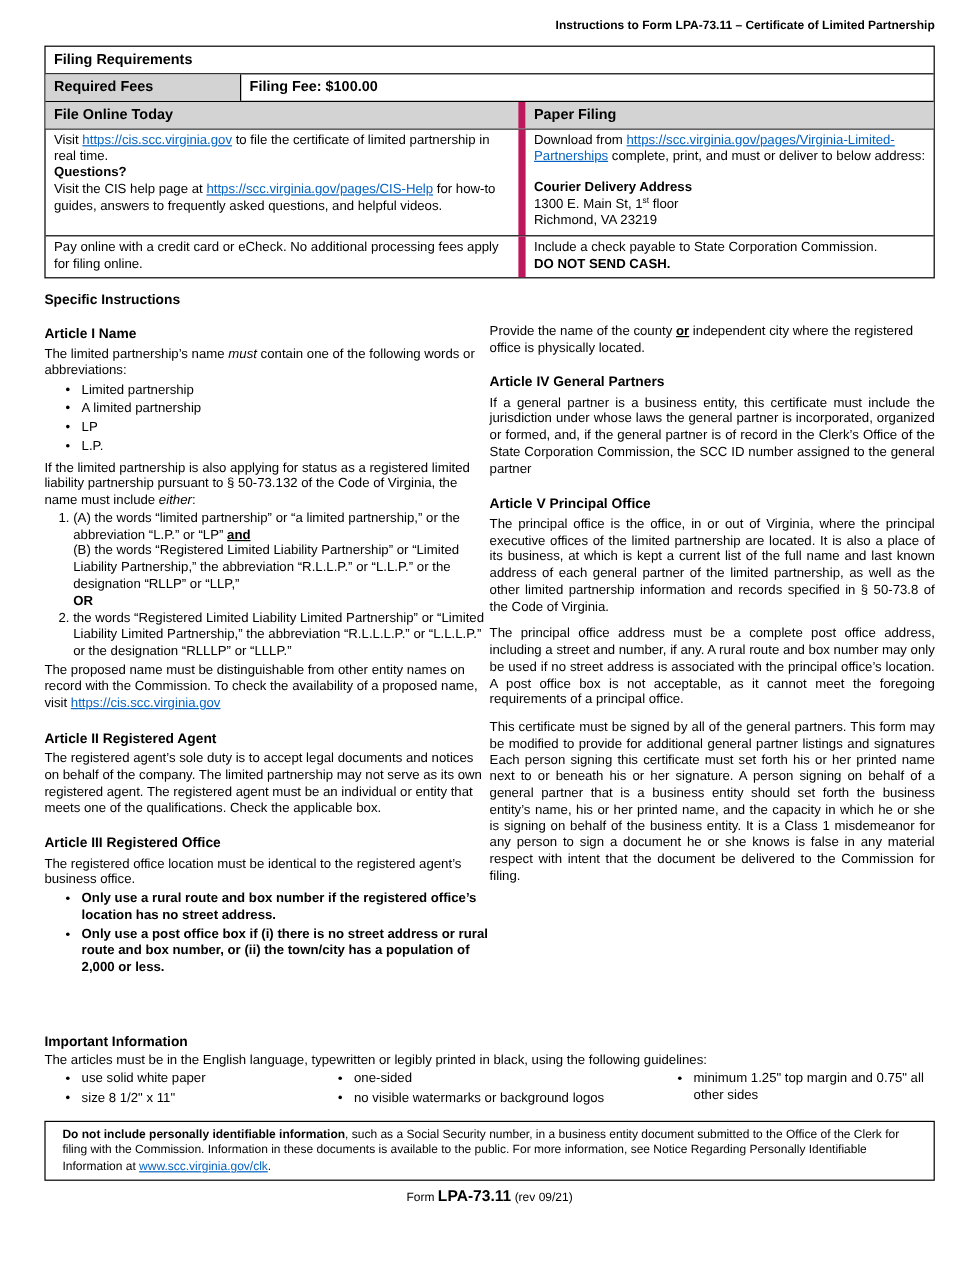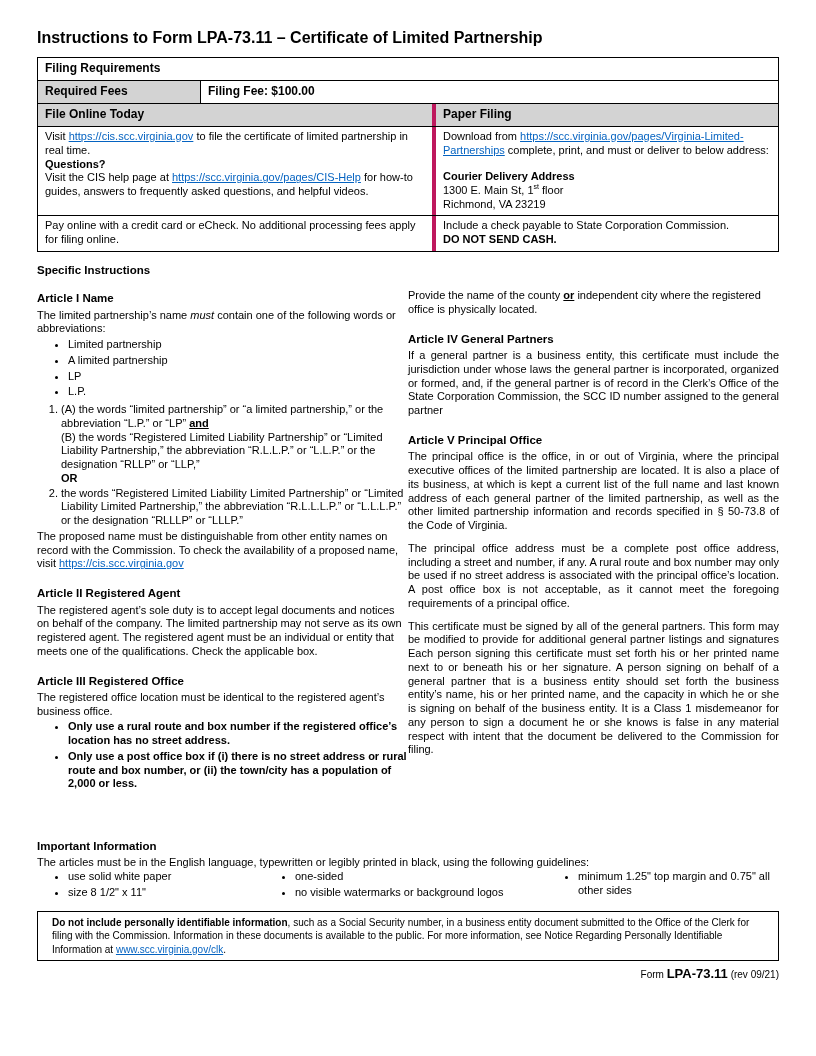--- a/index.html
+++ b/index.html
@@ -1,29 +1,29 @@
 <!DOCTYPE html>
 <html style="--table-header-bg: #d3d3d3; --link-blue: #0563c1;"><head>
 <meta charset="utf-8">
 <style>
   html,body{margin:0;padding:0}
   body{width:816px;height:1056px;background:#fff;color:#000;font-family:"Liberation Sans","DejaVu Sans",sans-serif;font-size:11px;line-height:1.25;overflow:hidden}
   .page{padding:12px 37px 0 37px}
   .bold{font-weight:bold}
   .underline{text-decoration:underline}
   a.link{color:var(--link-blue,#0563c1);text-decoration:underline;cursor:pointer}
-  .doc-title{font-size:16px;font-weight:bold;text-align:left;margin:16px 0 9px}
+  .doc-title{font-size:10px;font-weight:bold;text-align:right;margin:4px 0 9px}
   .doc-table{border:1.5px solid #000}
   .t-row{display:flex;border-bottom:1px solid #000}
   .t-row.last{border-bottom:none}
   .cell{padding:3px 7px 4px}
   .gray{background:var(--table-header-bg,#d3d3d3)}
   .hdr{font-size:12px;font-weight:bold}
   .fees-label{width:148px;border-right:1px solid #000;flex:none}
-  .col-left{width:380px;border-right:4px solid #be185d;flex:none}
+  .col-left{width:380px;border-right:6px solid #be185d;flex:none}
   .flex1{flex:1;min-width:0}
   .cell p{margin:0}
   .mb12{margin-bottom:13px}
   .addr-cols{display:flex;margin-top:12px}
   .addr-col1{width:57%}
   .addr-col2{flex:1}
   .section-heading{font-size:11.5px;font-weight:bold;margin:11px 0 8px}
   .columns{display:flex;}
   .col{flex:1;min-width:0}
   .col h3{font-size:11.5px;font-weight:bold;margin:15px 0 3px}
@@ -39,21 +39,21 @@
   .just{text-align:justify}
   .important{margin-top:44px}
   .important h2{font-size:11.5px;font-weight:bold;margin:0 0 2px}
   .important p{margin:0}
   .guide-cols{display:flex}
   .guide-cols ul{margin:1px 0 0}
   .gc1{width:196px}
   .gc2{width:252px}
   .gc3{flex:1}
   .pii-box{border:1.5px solid #000;margin-top:9px;padding:4px 14px;font-size:10px;line-height:1.35}
-  .footer{text-align:right;margin-top:5px;font-size:10px}
+  .footer{text-align:center;margin-top:5px;font-size:10px}
   .form-number{font-size:13px;font-weight:bold}
   sup{font-size:7px}
   em{}
 </style>
 </head>
 <body>
 
 <div class="page">
 
   <h1 class="doc-title">Instructions to Form LPA-73.11 – Certificate of Limited Partnership</h1>
@@ -98,20 +98,21 @@
   <div class="columns">
     <div class="col">
       <h3>Article I Name</h3>
       <p class="tight"><span>The limited partnership’s name </span><em>must</em><span> contain one of the following words or abbreviations:</span></p>
       <ul class="disc">
         <li>Limited partnership</li>
         <li>A limited partnership</li>
         <li>LP</li>
         <li>L.P.</li>
       </ul>
+      <p class="tight"><span>If the limited partnership is also applying for status as a registered limited liability partnership pursuant to § 50-73.132 of the Code of Virginia, the name must include </span><em>either</em><span>:</span></p>
       <ol class="nums">
         <li><span>(A) the words “limited partnership” or “a limited partnership,” or the abbreviation “L.P.” or “LP” </span><span class="bold underline">and</span><br><span>(B) the words “Registered Limited Liability Partnership” or “Limited Liability Partnership,” the abbreviation “R.L.L.P.” or “L.L.P.” or the designation “RLLP” or “LLP,”</span><br><span class="bold">OR</span></li>
         <li>the words “Registered Limited Liability Limited Partnership” or “Limited Liability Limited Partnership,” the abbreviation “R.L.L.L.P.” or “L.L.L.P.” or the designation “RLLLP” or “LLLP.”</li>
       </ol>
       <p><span>The proposed name must be distinguishable from other entity names on record with the Commission. To check the availability of a proposed name, visit </span><a href="#" class="link">https://cis.scc.virginia.gov</a></p>
 
       <h3>Article II Registered Agent</h3>
       <p>The registered agent’s sole duty is to accept legal documents and notices on behalf of the company. The limited partnership may not serve as its own registered agent. The registered agent must be an individual or entity that meets one of the qualifications. Check the applicable box.</p>
 
       <h3>Article III Registered Office</h3>

